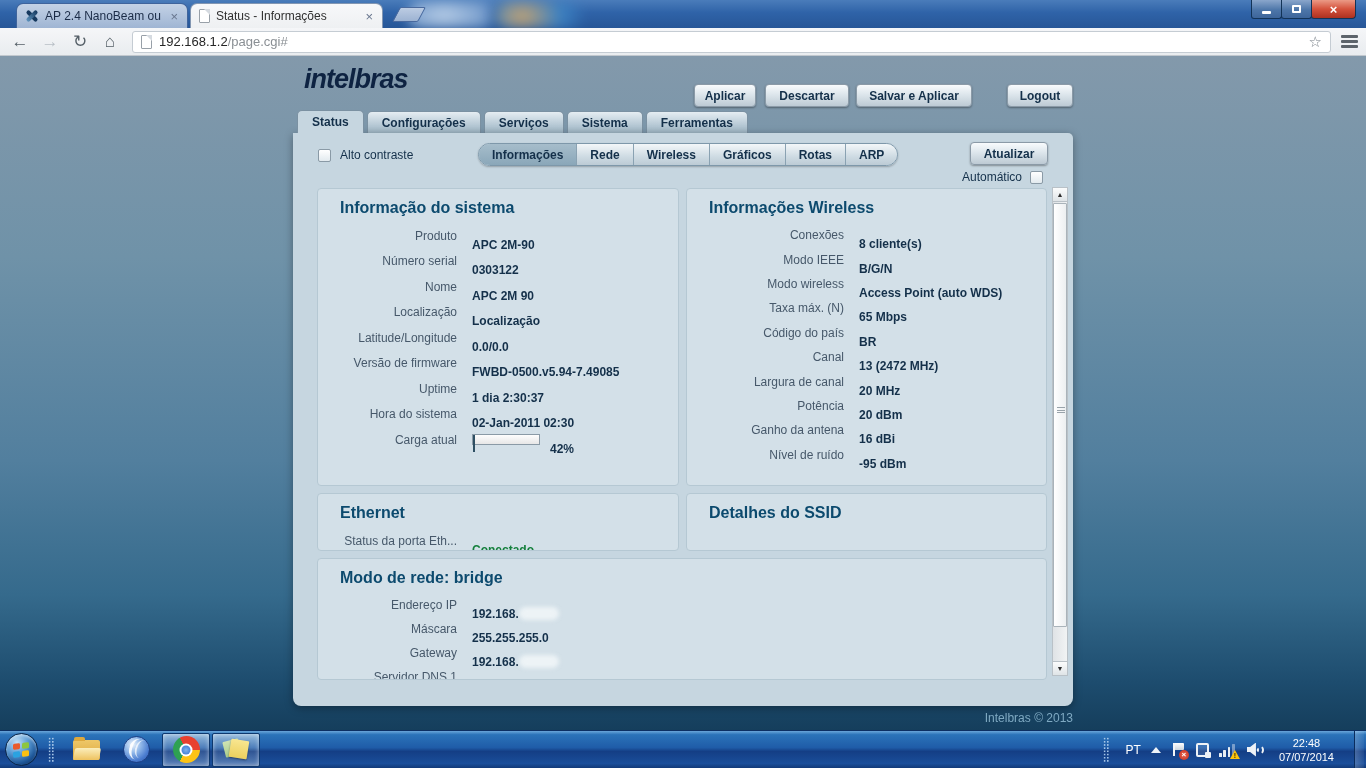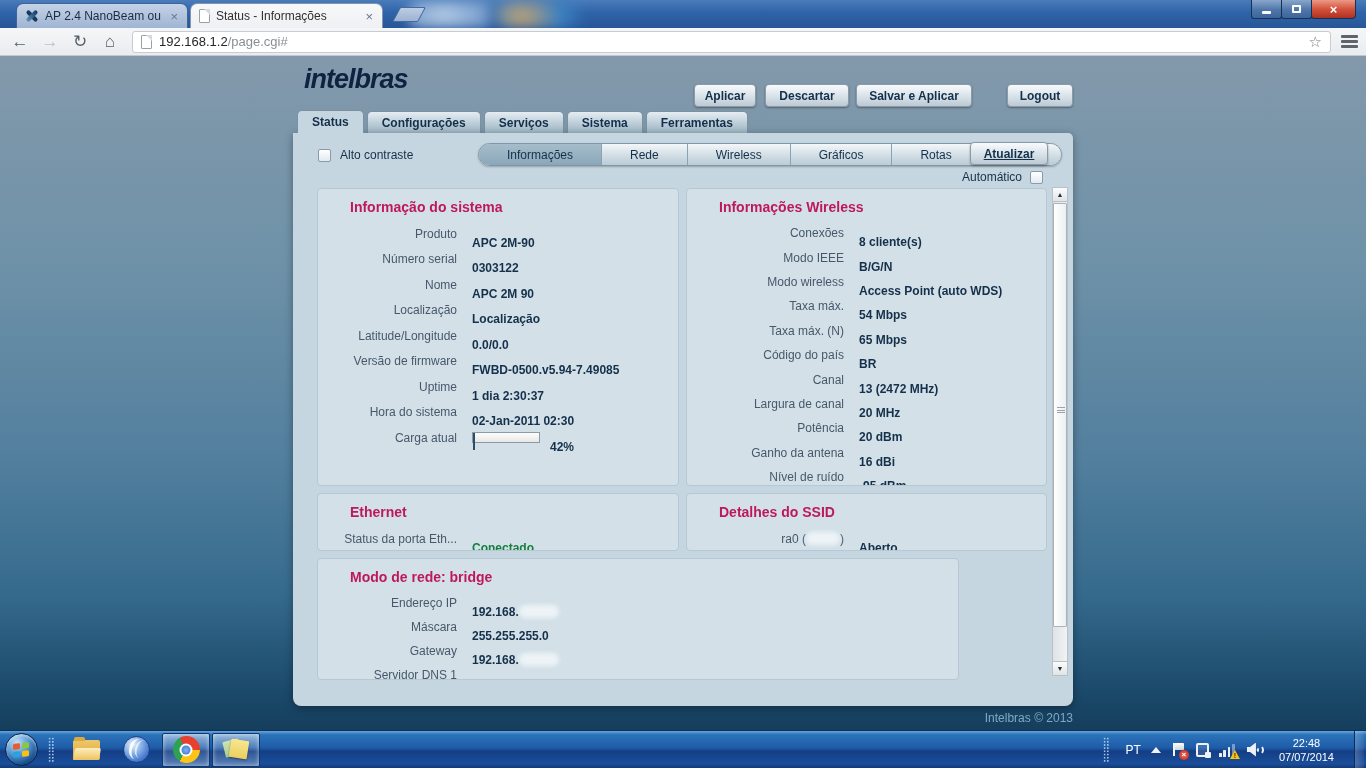--- a/index.html
+++ b/index.html
@@ -72,39 +72,39 @@
   .maintab.active { background:#c6d6e0; height:23px; position:relative; z-index:3; }
 
   .card { position:absolute; left:293px; top:77px; width:780px; height:573px; background:#c6d6e0;
     border-radius:0 5px 8px 8px; box-shadow:0 2px 8px rgba(0,0,0,.35); }
 
   .checkbox { width:13px; height:13px; background:linear-gradient(#ffffff,#e2eaef); border:1px solid #8a9aa6; border-radius:2px; flex:0 0 13px; }
   .hc-wrap { position:absolute; left:25px; top:15px; display:flex; align-items:center; gap:9px; font-size:12px; color:#14304a; }
 
   .segment { position:absolute; left:185px; top:10px; height:23px; display:flex;
     border:1px solid #7e98aa; border-radius:12px; overflow:hidden; box-shadow:0 1px 2px rgba(0,0,0,.25); }
-  .seg { padding:0 28px; display:flex; align-items:center; font-size:12px; font-weight:normal; color:#14304a;
+  .seg { padding:0 13px; display:flex; align-items:center; font-size:12px; font-weight:bold; color:#14304a;
     background:linear-gradient(#f3f7f9,#cedbe3 60%,#bccbd5); border-right:1px solid #8aa2b2; }
   .seg:last-child { border-right:none; }
   .seg.active { background:linear-gradient(#a6bdcb,#8aa7b9); }
   .b-refresh { left:677px; top:9px; width:78px; position:absolute; height:23px; border:1px solid #8b9aa7; border-radius:4px;
     background:linear-gradient(#f8fbfd,#dde6ec 45%,#bdcad4); box-shadow:0 1px 2px rgba(0,0,0,.35);
-    font-weight:bold; font-size:12px; color:#14304a; display:flex; align-items:center; justify-content:center;text-decoration:underline; }
+    font-weight:bold; font-size:12px; color:#14304a; display:flex; align-items:center; justify-content:center; }
   .auto-wrap { position:absolute; right:30px; top:37px; display:flex; align-items:center; gap:8px; font-size:12px; color:#14304a; }
 
   .panel { position:absolute; background:#d3e0e8; border:1px solid #b5c8d3; border-radius:4px; padding:8px 12px; overflow:hidden; }
-  .ptitle { font-size:14px; font-weight:bold; color:#be185d; margin:2px 0 6px 20px; }
+  .ptitle { font-size:16px; font-weight:bold; color:#0c4a6e; margin:2px 0 6px 10px; }
   .prow { display:flex; align-items:center; }
   .lbl { text-align:right; padding-right:15px; font-size:12px; color:#46586a; }
   .val { font-size:12px; font-weight:bold; color:#14304a; white-space:nowrap;margin-top:18px; }
   .pA { left:24px; top:55px; width:362px; height:298px; }
   .pB { left:393px; top:55px; width:361px; height:298px; }
   .pC { left:24px; top:360px; width:362px; height:58px; }
   .pD { left:393px; top:360px; width:361px; height:58px; }
-  .pE { left:24px; top:425px; width:642px; height:122px; }
+  .pE { left:24px; top:425px; width:730px; height:122px; }
   .pA .prow { height:25.5px; } .pA .lbl { width:142px; }
   .pB .prow { height:24.4px; } .pB .lbl { width:160px; }
   .pC .prow { height:26px;align-items:center; }   .pC .lbl { width:142px; }
   .pD .prow { height:26px; }   .pD .lbl { width:160px; }
   .pE .prow { height:24px; }   .pE .lbl { width:142px; }
   .green { color:#15803d; }
   .redact { display:inline-block; width:40px; height:13px; background:#edf3f6; border-radius:7px;
     filter:blur(2px); vertical-align:-2px; }
   .redact-sm { width:34px; }
   .progress { width:68px; height:11px; border:1px solid #8a9aa6; background:linear-gradient(#fdfdfd,#e7e7e7);
@@ -329,24 +329,20 @@
           </div>
         <div class="prow">
             <span class="lbl">Modo IEEE</span>
             <span class="val">B/G/N</span>
           </div>
         <div class="prow">
             <span class="lbl">Modo wireless</span>
             <span class="val">Access Point (auto WDS)</span>
           </div>
         <div class="prow">
-            <span class="lbl">Taxa máx.</span>
-            <span class="val">54 Mbps</span>
-          </div>
-        <div class="prow">
             <span class="lbl">Taxa máx. (N)</span>
             <span class="val">65 Mbps</span>
           </div>
         <div class="prow">
             <span class="lbl">Código do país</span>
             <span class="val">BR</span>
           </div>
         <div class="prow">
             <span class="lbl">Canal</span>
             <span class="val">13 (2472 MHz)</span>
@@ -372,24 +368,20 @@
       <div class="panel pC">
         <div class="ptitle">Ethernet</div>
         <div class="prow">
           <span class="lbl">Status da porta Eth...</span>
           <span class="val green">Conectado</span>
         </div>
       </div>
 
       <div class="panel pD">
         <div class="ptitle">Detalhes do SSID</div>
-        <div class="prow">
-          <span class="lbl"><span>ra0 (</span><span class="redact redact-sm"></span><span>)</span></span>
-          <span class="val">Aberto</span>
-        </div>
       </div>
 
       <div class="panel pE">
         <div class="ptitle">Modo de rede: bridge</div>
         <div class="prow">
             <span class="lbl">Endereço IP</span>
             <span class="val"><span>192.168.</span><span class="redact"></span></span>
           </div>
         <div class="prow">
             <span class="lbl">Máscara</span>

